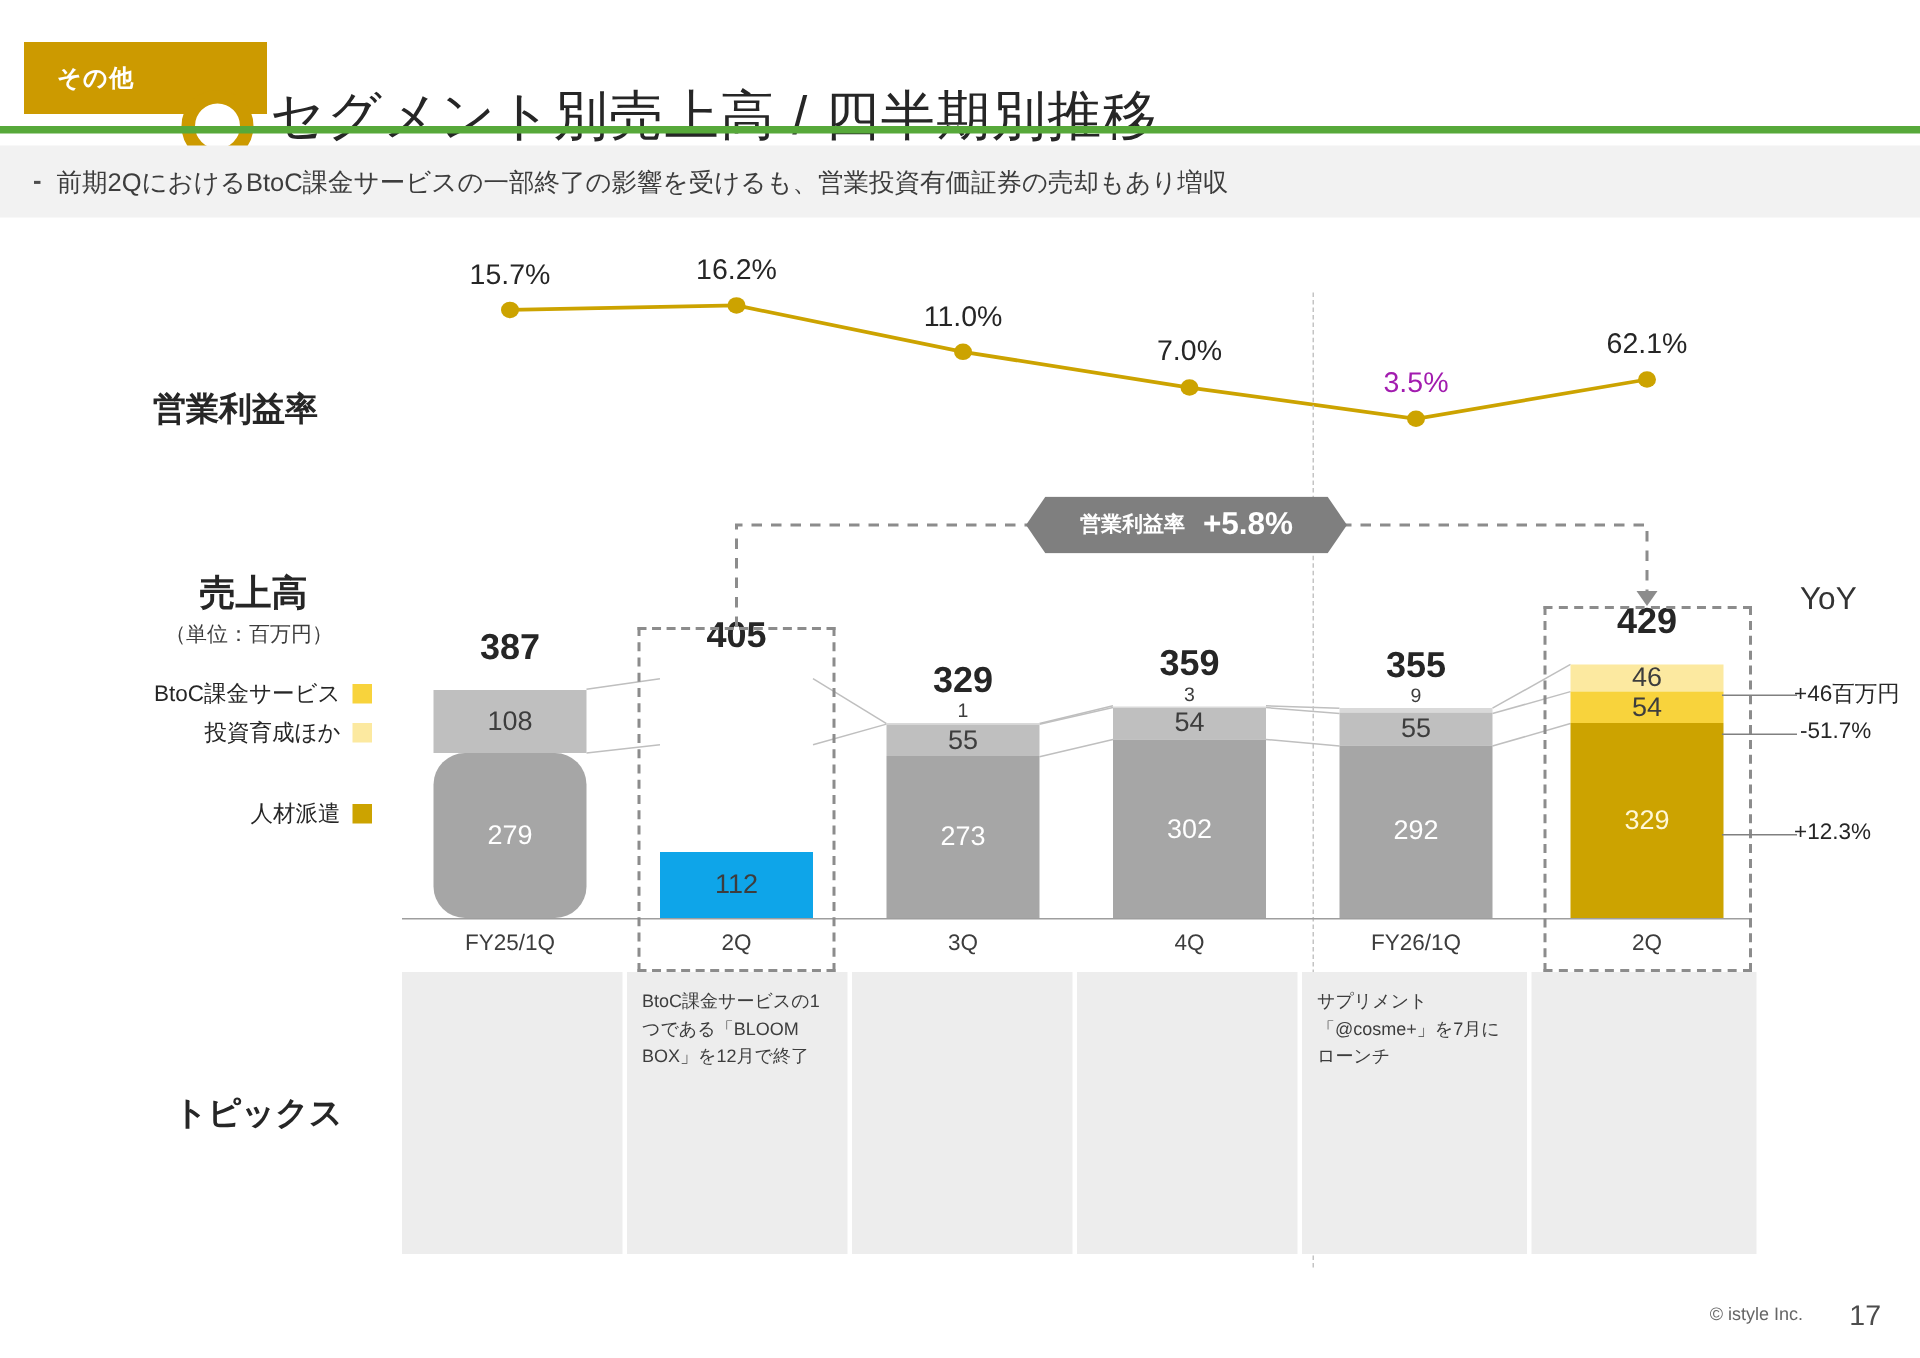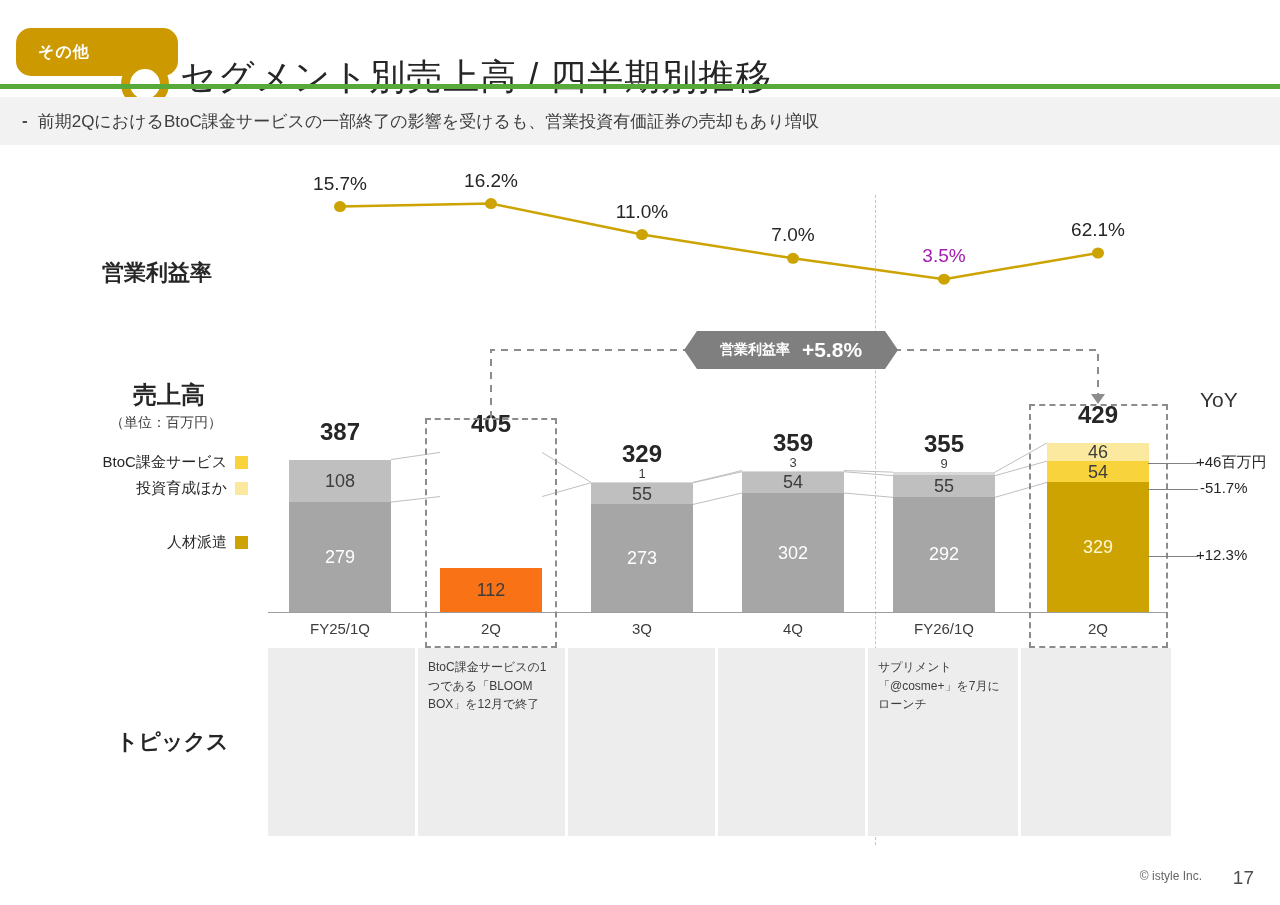--- a/index.html
+++ b/index.html
@@ -11,21 +11,21 @@
     position: relative;
     overflow: hidden;
   }
 
   
   .header { position: absolute; left: 0; top: 28px; width: 1280px; height: 56px; }
   .header-badge-bar {
     position: absolute; left: 16px; top: 0;
     width: 162px; height: 48px;
     background: #CC9A00;
-    display: flex; align-items: center; border-radius: 15px;
+    display: flex; align-items: center;
   }
   .header-badge-text {
     color: #ffffff; font-weight: bold; font-size: 16px;
     letter-spacing: 1px; margin-left: 22px;
   }
   .header-ring {
     position: absolute; left: 121px; top: 32px;
     width: 48px; height: 48px; border-radius: 50%;
     border: 9px solid #CC9A00; background: #ffffff;
   }
@@ -226,28 +226,28 @@
 
   <div class="period-sep" style="left:875px"></div>
 
   <div id="bars-layer">
       <div class="bar-total" style="top: 417.522px; left: 289px; width: 102px;">387</div>
       <div class="bar-xlabel" style="left: 289px; width: 102px; position: absolute;">FY25/1Q</div>
       <div class="bar-group" style="left: 289px; width: 102px; bottom: 293px;">
         <div class="seg" style="height: 42.552px; background: rgb(191, 191, 191);">
           <div class="seg-val inner-dark">108</div>
         </div>
-        <div class="seg" style="height: 109.926px; background: rgb(166, 166, 166);">
+        <div class="seg" style="height: 109.926px; background: rgb(166, 166, 166); border-radius: 21px;">
           <div class="seg-val inner-white">279</div>
         </div>
       </div>
       <div class="bar-total" style="top: 410.43px; left: 440px; width: 102px;">405</div>
       <div class="bar-xlabel" style="left: 440px; width: 102px; position: absolute;">2Q</div>
       <div class="bar-group" style="left: 440px; width: 102px; bottom: 293px;">
-        <div class="seg" style="height: 44.128px; background: #f97316; padding-left: 40px;">
+        <div class="seg" style="height: 44.128px; background: #0ea5e9; padding-left: 40px;">
           <div class="seg-val inner-dark">112</div>
         </div>
       </div>
       <div class="bar-total" style="top: 440.374px; left: 591px; width: 102px;">329</div>
       <div class="bar-xlabel" style="left: 591px; width: 102px; position: absolute;">3Q</div>
       <div class="bar-group" style="left: 591px; width: 102px; bottom: 293px;">
         <div class="seg" style="height: 0.394px; background: rgb(217, 217, 217);">
           <div class="seg-val tiny" style="top: -16px;">1</div>
         </div>
         <div class="seg" style="height: 21.67px; background: rgb(191, 191, 191);">

